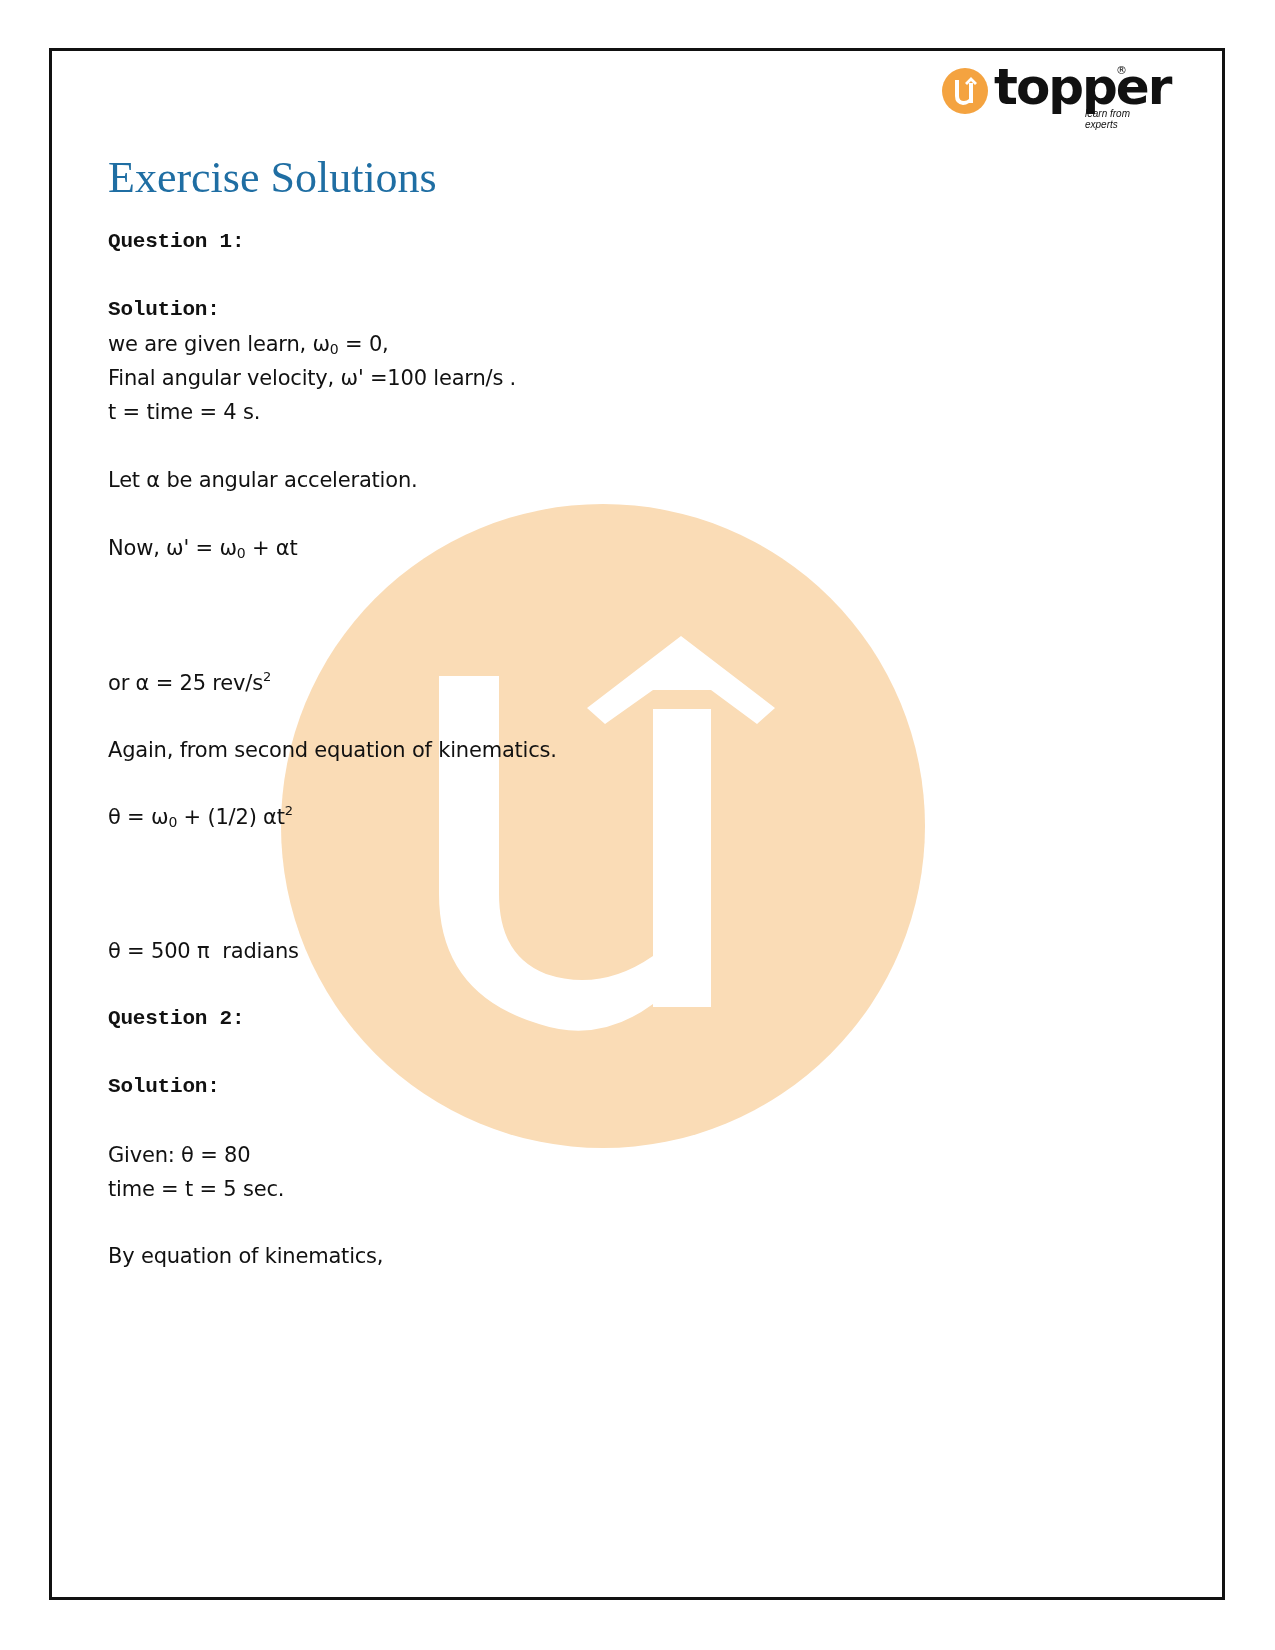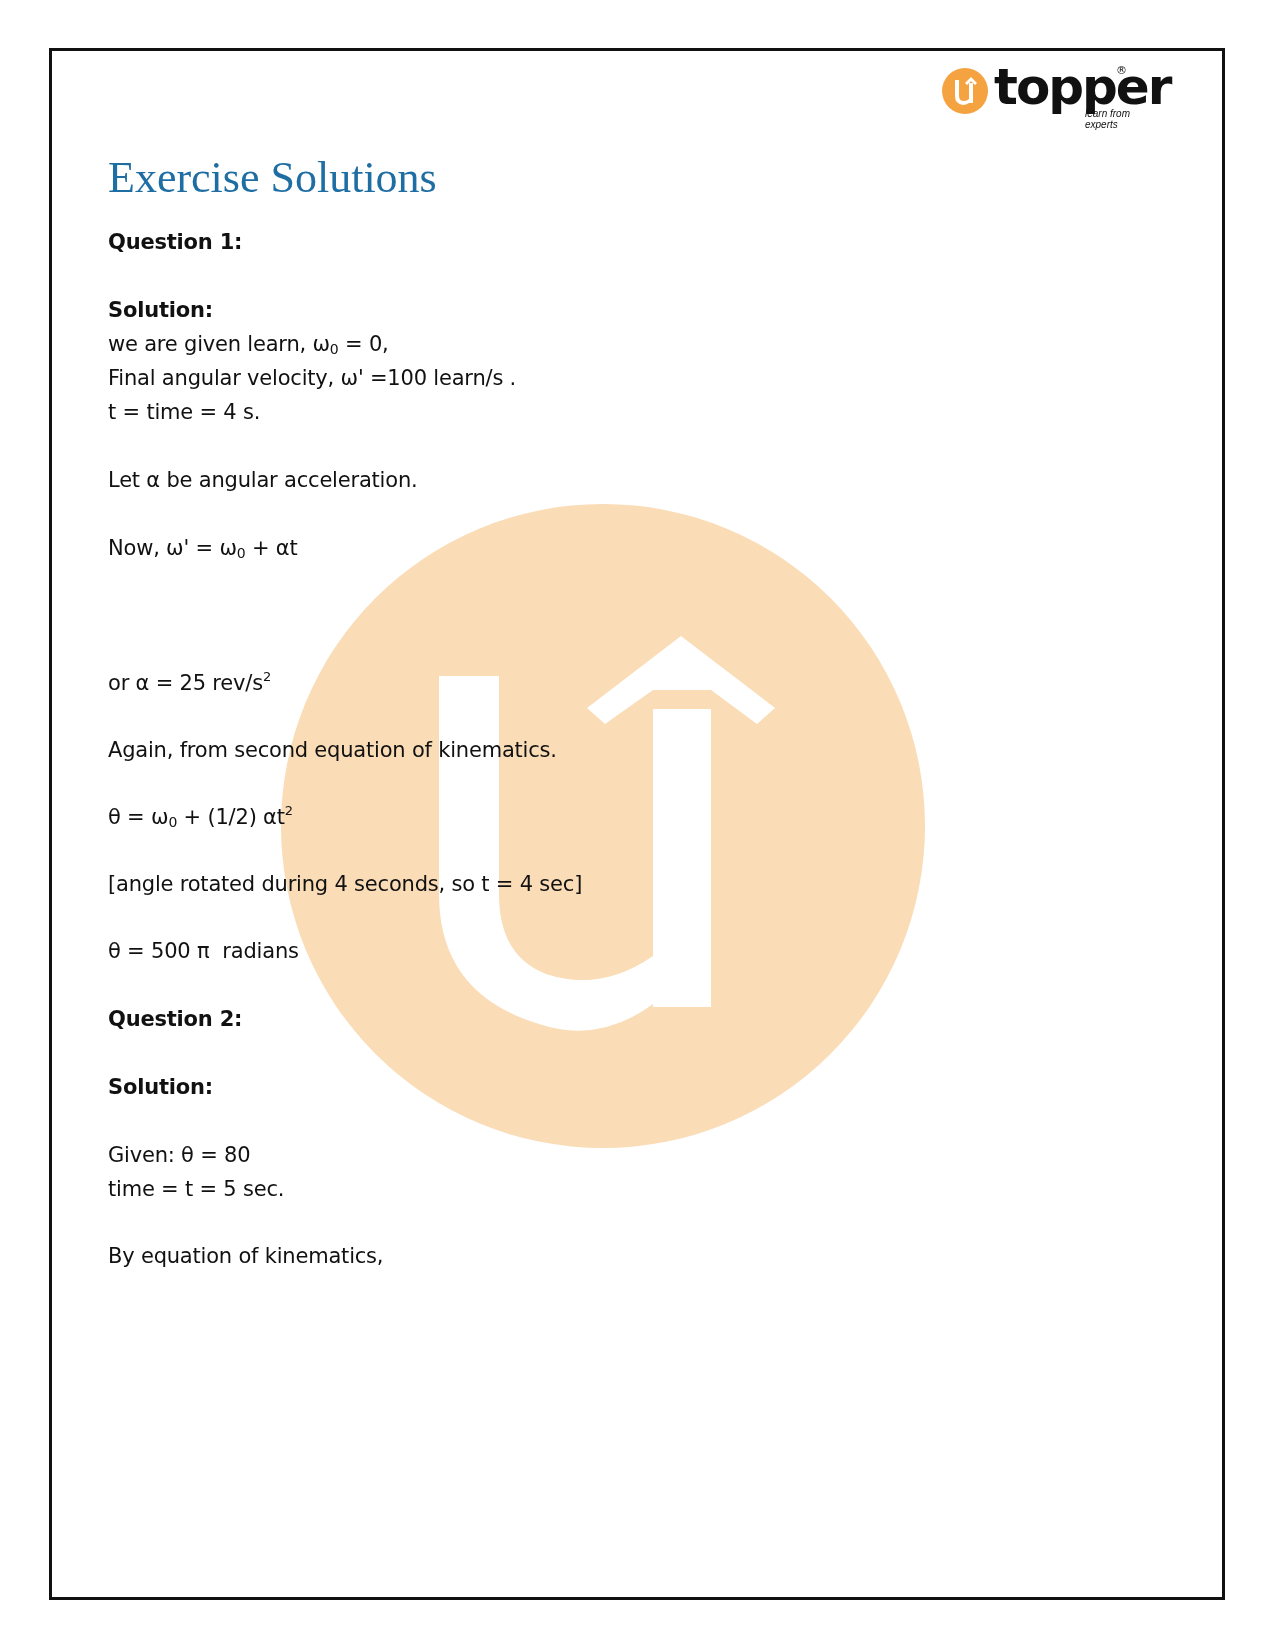--- a/index.html
+++ b/index.html
@@ -9,21 +9,21 @@
   .content { position:absolute; left:0; top:0; width:1275px; height:1650px; z-index:1; }
   .title-box { position:absolute; left:432px; top:95px; width:344px; height:52px; border:2px dashed #111; box-sizing:border-box; display:flex; align-items:center; justify-content:center; }
   .title-text { font-family:"Liberation Sans", sans-serif; font-weight:bold; font-size:36px; letter-spacing:-0.5px; color:#111; transform:scaleX(0.86); white-space:nowrap; }
   .logo { position:absolute; left:942px; top:66px; width:190px; height:56px; }
   .logo-circle { position:absolute; left:0; top:2px; width:46px; height:46px; border-radius:50%; background:#F4A340; }
   .logo-text { position:absolute; left:52px; top:-8px; font-family:"DejaVu Sans", sans-serif; font-weight:bold; font-size:50px; letter-spacing:-2px; color:#111; }
   .logo-reg { position:absolute; left:174px; top:-2px; font-size:11px; color:#111; }
   .logo-tag { position:absolute; left:143px; top:42px; font-family:Liberation Sans, sans-serif; font-style:italic; font-size:10px; color:#111; }
   .section-title { position:absolute; left:108px; top:152px; font-family:"Liberation Serif", serif; font-size:44px; color:#1F6EA3; }
   .line { position:absolute; left:108px; font-family:"DejaVu Sans", sans-serif; font-size:21px; color:#111; white-space:nowrap; letter-spacing:-0.2px; }
-  .bold { font-weight:bold; }
+  .bold { font-weight:bold;font-family:Liberation Mono, monospace; }
   sub { font-size:14px; vertical-align:-3px; }
   sup { font-size:13px; vertical-align:9px; line-height:0; }
 </style>
 </head>
 <body>
 
 <div class="page-border"></div>
 
 <svg class="watermark" viewBox="0 0 644 644">
   <circle cx="322" cy="322" r="322" fill="#FADCB6"></circle>
@@ -65,21 +65,20 @@
   <div class="line" style="top:536px">
     <span>Now, ω' = ω</span><sub>0</sub><span> + αt</span>
   </div>
   <div class="line" style="top:671px">
     <span>or α = 25 rev/s</span><sup>2</sup>
   </div>
   <div class="line" style="top:738px">Again, from second equation of kinematics.</div>
   <div class="line" style="top:805px">
     <span>θ = ω</span><sub>0</sub><span> + (1/2) αt</span><sup>2</sup>
   </div>
-  <div class="line" style="top:872px">[angle rotated during 4 seconds, so t = 4 sec]</div>
   <div class="line" style="top:939px; white-space:pre">θ = 500 π  radians</div>
 
   <div class="line bold" style="top:1007px">Question 2:</div>
   <div class="line bold" style="top:1075px">Solution:</div>
   <div class="line" style="top:1143px">Given: θ = 80</div>
   <div class="line" style="top:1177px">time = t = 5 sec.</div>
   <div class="line" style="top:1244px">By equation of kinematics,</div>
 
 </div>
 

